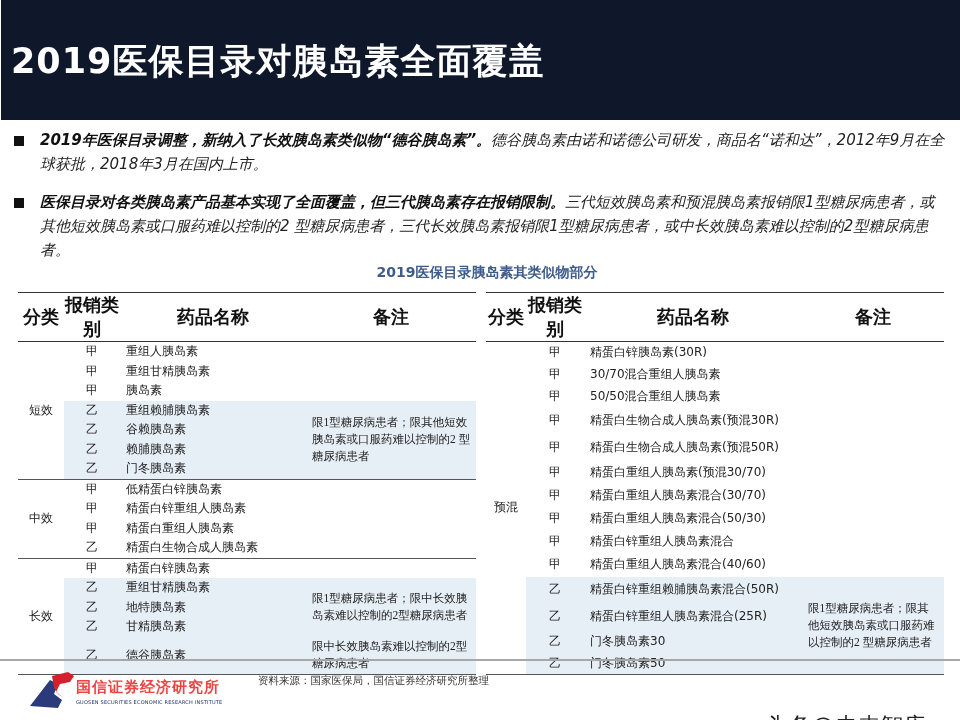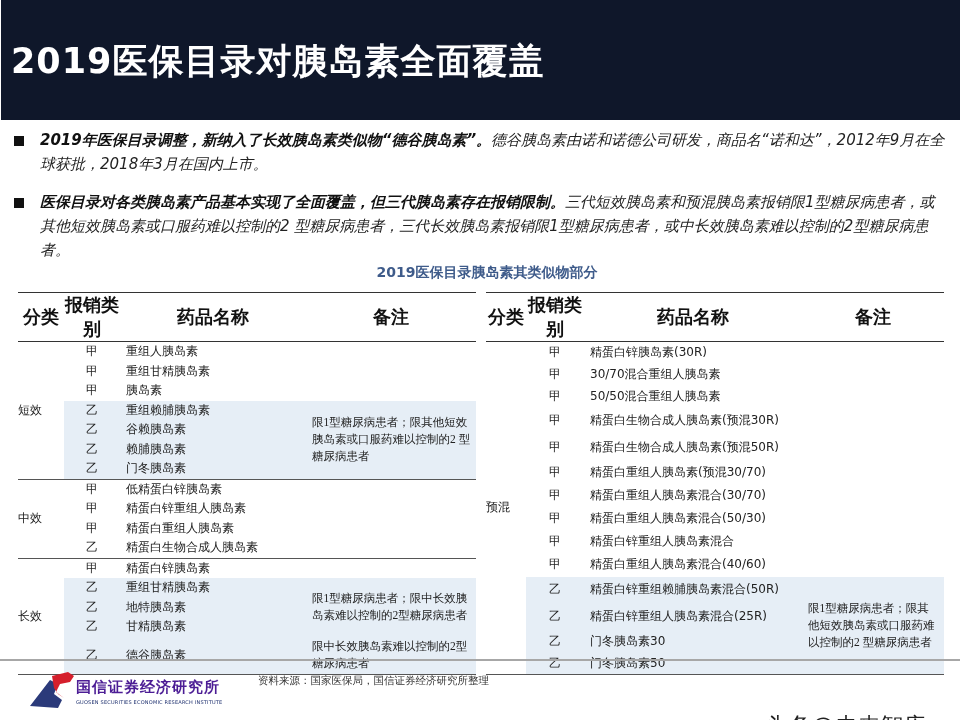--- a/index.html
+++ b/index.html
@@ -13,36 +13,36 @@
     .bullet { position: relative; padding-left: 30px; font-size: 15px; line-height: 24px; color: #222; }
     .bullet + .bullet { margin-top: 14px; }
     .bullet-square { position: absolute; left: 4px; top: 8px; width: 10px; height: 10px; background: #111; }
     .bullet .bold { font-weight: bold; color: #111; }
 
     .table-caption { position: absolute; left: 0; top: 264px; width: 960px; text-align: center; font-size: 14px; font-weight: bold; color: #3e5b8a; padding-left: 14px; }
 
     table.drug { position: absolute; border-collapse: collapse; font-size: 12px; color: #222; }
     table.drug th { font-weight: bold; font-size: 18px; height: 25px; border-top: 1.5px solid #333; border-bottom: 1.5px solid #333; color: #111; margin-top: 43px; }
     table.drug td { height: 19.5px; line-height: 19.5px; padding: 0; vertical-align: middle; }
-    table.drug td.cat { }
+    table.drug td.cat { text-align: center; }
     table.drug td.cls { text-align: center; }
     table.drug td.name { padding-left: 6px; white-space: nowrap; }
     table.drug td.note { padding: 0 4px 0 6px; line-height: 17px; font-size: 11.5px; vertical-align: middle; }
     table.drug tr.hl td.cls, table.drug tr.hl td.name { background: #e6eef6; }
     table.drug td.note.hl { background: #e6eef6; font-family: Liberation Serif, serif; }
     table.drug tr.grp-end td { border-bottom: 1.5px solid #555; }
     table.drug td.cat.grp-end { border-bottom: 1.5px solid #555; }
     table.drug td.note.grp-end { border-bottom: 1.5px solid #555; }
 
     #left-table { left: 18px; top: 292px; width: 458px; }
     #right-table { left: 486px; top: 292px; width: 458px; }
 
     .footer-line { position: absolute; left: 0; top: 659px; width: 960px; height: 2px; background: #a7a7a7; }
     .logo { position: absolute; left: 28px; top: 670px; width: 62px; height: 40px; }
-    .logo-cn { position: absolute; left: 76px; top: 678px; font-size: 15px; font-weight: bold; color: #4c1d95; letter-spacing: 1px; }
+    .logo-cn { position: absolute; left: 76px; top: 678px; font-size: 15px; font-weight: bold; color: #ef4444; letter-spacing: 1px; }
     .logo-en { position: absolute; left: 76px; top: 699px; font-size: 5px; color: #1d2f6e; letter-spacing: 0.2px; white-space: nowrap; }
     .source { position: absolute; left: 258px; top: 674px; font-size: 10.5px; color: #333; }
     .watermark { position: absolute; left: 766px; top: 711px; font-size: 22px; color: #222; letter-spacing: 1px; }
   </style>
 </head>
 <body>
 
 <div class="header-bar">
   <div class="page-title">2019医保目录对胰岛素全面覆盖</div>
 </div>

